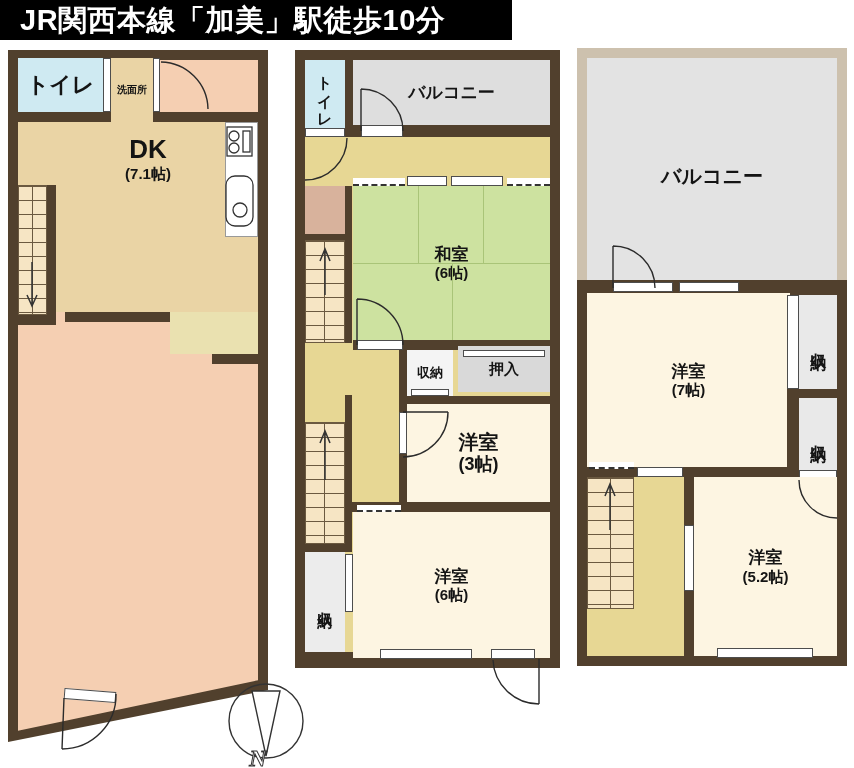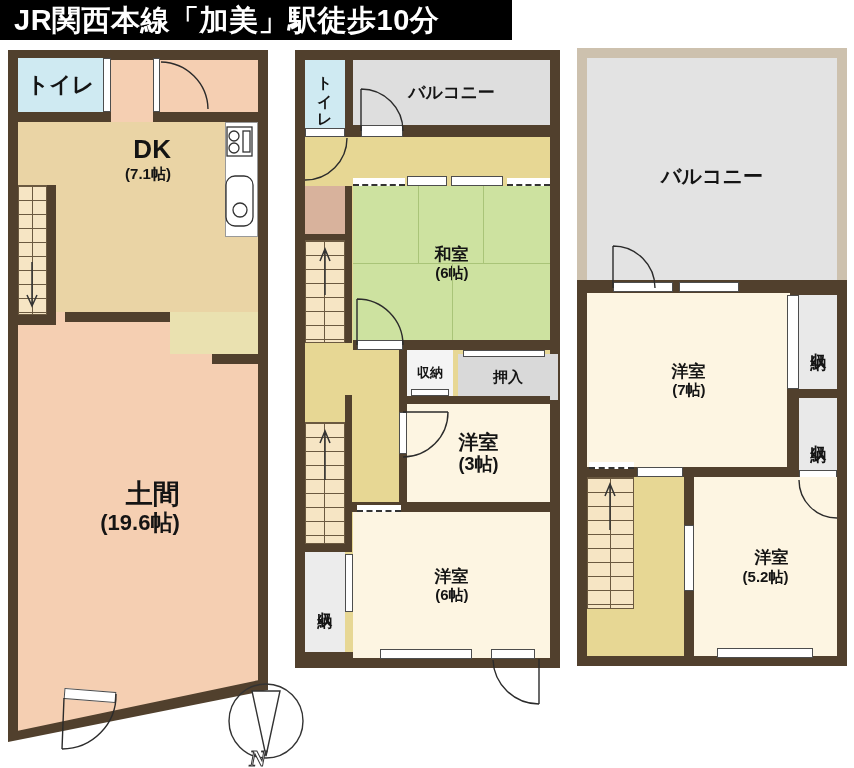--- a/index.html
+++ b/index.html
@@ -6,65 +6,64 @@
   .plan{position:relative;width:854px;height:768px;background:#fff;overflow:hidden;
         font-family:"Liberation Sans","DejaVu Sans",sans-serif;}
   .r{position:absolute;box-sizing:border-box;}
   .wall{background:#51402d;}
   .win{background:#fff;border:1px solid #4d4d4d;}
   .dash{background:#fff;border-bottom:2px dashed #333;}
   .fx{display:flex;align-items:center;justify-content:center;text-align:center;}
   .lb{font-weight:bold;color:#141414;line-height:1.15;white-space:nowrap;}
   .clbl{position:absolute;transform:translateX(-50%);text-align:center;font-weight:bold;color:#141414;line-height:1.2;}
   .vert{writing-mode:vertical-rl;text-orientation:upright;letter-spacing:2px;}
-  .blk{display:block;text-align:right;}
+  .blk{display:block;}
   .n10{font-size:10px}.n13{font-size:13px}.n15{font-size:15px}.n16{font-size:16px}
   .n17{font-size:17px}.n18{font-size:18px}.n20{font-size:20px}.n21{font-size:15px}
   .n22{font-size:22px}.n24{font-size:17px}.n26{font-size:26px}.n27{font-size:27px}
   .stairs{background-color:#f6e5c4;border:1px solid #6b5940;
     background-image:
       linear-gradient(to right,transparent calc(50% - .5px),#6b5940 calc(50% - .5px),#6b5940 calc(50% + .5px),transparent calc(50% + .5px)),
       repeating-linear-gradient(to bottom,#6b5940 0,#6b5940 1px,transparent 1px,transparent 14px);}
   .title{background:#000;color:#fff;font-weight:bold;font-size:29px;line-height:40px;
-         padding-left:14px;letter-spacing:.5px;box-sizing:border-box;white-space:nowrap;}
+         padding-left:20px;letter-spacing:.5px;box-sizing:border-box;white-space:nowrap;}
   .tat{position:absolute;background:#a9c478;}
   svg text{font-family:"Liberation Serif","DejaVu Serif",serif;}
 </style>
 </head>
 <body>
 
 <div class="plan">
 
   <div class="r title" style="left:0;top:0;width:512px;height:40px;">JR関西本線「加美」駅徒歩10分</div>
 
   <div class="r wall" style="left:8px;top:50px;width:260px;height:692px;clip-path:polygon(0 0,100% 0,100% 92.5%,0 100%);">
     <div class="r" style="left:10px;top:10px;width:240px;height:672px;background:#f5cfb2;clip-path:polygon(0 0,100% 0,100% 92.3%,0 99.8%);"></div>
     <div class="r" style="left:10px;top:72px;width:240px;height:190px;background:#ead4a5;"></div>
     <div class="r fx" style="left:10px;top:8px;width:85px;height:54px;background:#cfeaf2;">
       <span class="lb n22">トイレ</span>
     </div>
     <div class="r win" style="left:95px;top:8px;width:8px;height:54px;"></div>
+    <div class="r fx" style="left:103px;top:8px;width:42px;height:64px;background:#ead4a5;">
+      <span class="lb n10">洗面所</span>
+    </div>
     <div class="r win" style="left:145px;top:8px;width:7px;height:54px;"></div>
     <div class="r wall" style="left:10px;top:62px;width:93px;height:10px;"></div>
     <div class="r wall" style="left:145px;top:62px;width:105px;height:10px;"></div>
     <div class="r" style="left:217px;top:72px;width:33px;height:115px;background:#fff;border:1px solid #999;"></div>
     <div class="r stairs" style="left:10px;top:135px;width:29px;height:130px;"></div>
     <div class="r wall" style="left:39px;top:135px;width:9px;height:140px;"></div>
     <div class="r wall" style="left:10px;top:265px;width:38px;height:10px;"></div>
     <div class="r wall" style="left:57px;top:262px;width:105px;height:10px;"></div>
     <div class="r" style="left:162px;top:262px;width:88px;height:42px;background:#eae1b0;"></div>
     <div class="r wall" style="left:204px;top:304px;width:56px;height:10px;"></div>
     <div class="clbl" style="left:140px;top:84px;">
       <span class="blk n26">DK</span>
       <span class="blk n21">(7.1帖)</span>
     </div>
-    <div class="clbl" style="left:132px;top:428px;">
-      <span class="blk n27">土間</span>
-      <span class="blk n22">(19.6帖)</span>
-    </div>
     <div class="r win" style="left:56px;top:640px;width:52px;height:11px;transform:rotate(4.5deg);"></div>
   </div>
 
   <div class="r wall" style="left:295px;top:50px;width:265px;height:618px;">
     <div class="r" style="left:10px;top:10px;width:245px;height:598px;background:#e7d794;"></div>
     <div class="r fx" style="left:10px;top:10px;width:40px;height:68px;background:#cfeaf2;">
       <span class="lb n15 vert">トイレ</span>
     </div>
     <div class="r win" style="left:10px;top:78px;width:40px;height:9px;"></div>
     <div class="r wall" style="left:50px;top:10px;width:8px;height:77px;"></div>
@@ -91,21 +90,21 @@
     <div class="r wall" style="left:10px;top:184px;width:40px;height:6px;"></div>
     <div class="r stairs" style="left:10px;top:190px;width:40px;height:103px;"></div>
     <div class="r wall" style="left:50px;top:136px;width:7px;height:157px;"></div>
     <div class="r wall" style="left:58px;top:290px;width:197px;height:10px;"></div>
     <div class="r win" style="left:62px;top:290px;width:46px;height:10px;"></div>
     <div class="r wall" style="left:104px;top:300px;width:8px;height:46px;"></div>
     <div class="r fx" style="left:112px;top:300px;width:46px;height:46px;background:#f4f4f4;">
       <span class="lb n13">収納</span>
     </div>
     <div class="r win" style="left:116px;top:339px;width:38px;height:7px;"></div>
-    <div class="r fx" style="left:163px;top:304px;width:100px;height:46px;background:#d9d9d9;">
+    <div class="r fx" style="left:163px;top:296px;width:92px;height:46px;background:#d9d9d9;">
       <span class="lb n21">押入</span>
     </div>
     <div class="r win" style="left:168px;top:300px;width:82px;height:7px;"></div>
     <div class="r wall" style="left:104px;top:346px;width:151px;height:8px;"></div>
     <div class="r wall" style="left:104px;top:354px;width:8px;height:98px;"></div>
     <div class="r fx" style="left:112px;top:354px;width:143px;height:98px;background:#fdf5e2;">
       <div>
         <span class="blk lb n20">洋室</span>
         <span class="blk lb n18">(3帖)</span>
       </div>

